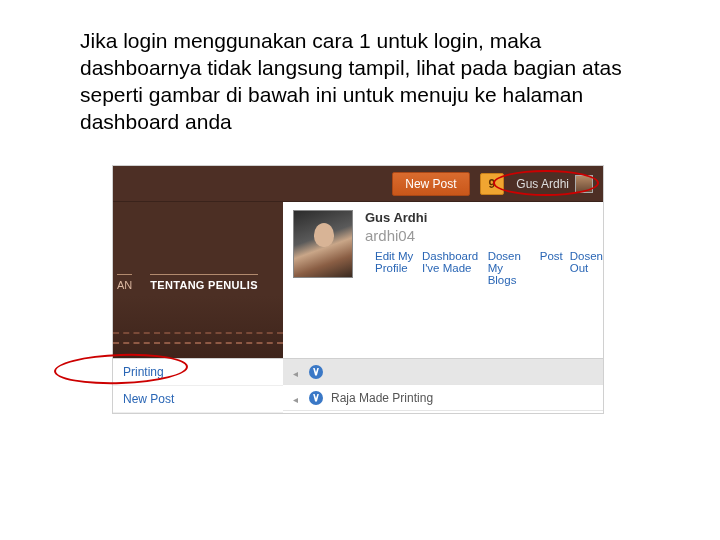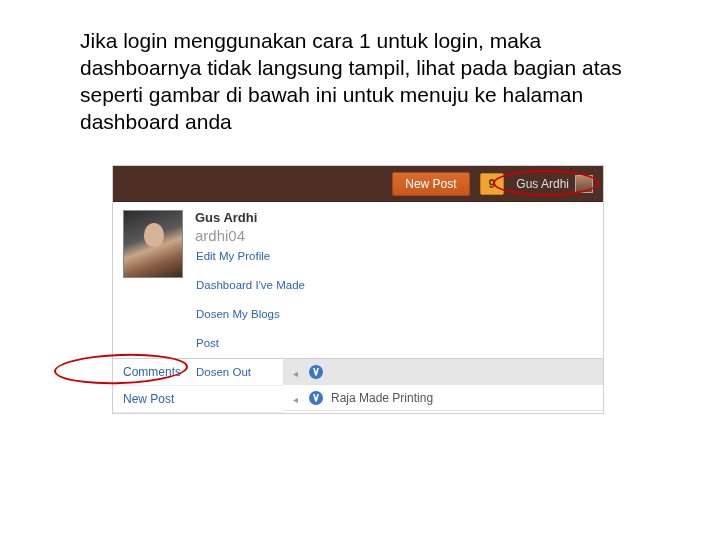--- a/index.html
+++ b/index.html
@@ -142,24 +142,24 @@
     border-radius: 50% 50% 45% 45%;
   }
   .profileinfo {
     position: absolute;
     left: 82px; top: 8px;
   }
   .profname { font-size: 13px; color: #333; font-weight: bold; }
   .profsub { font-size: 15px; color: #999; margin-top: 2px; }
   .menulist {
     position: absolute;
-    left: 83px; top: 48px;
-    display: flex;
-    flex-direction: column;
-    gap: 17px;
+    left: 92px; top: 48px;
+    display: flex;
+    flex-direction: row;
+    gap: 7px;
   }
   .menulist .mitem {
     font-size: 11.5px;
     color: #2a66b5;
   }
   
   .bottomrows {
     border-top: 1px solid #d0d0d0;
     background: #fff;
   }
@@ -230,39 +230,47 @@
     <div class="newpost-btn">New Post</div>
     <div class="notif">9</div>
     <div class="userchip">
       <span>Gus Ardhi</span>
       <span class="avatar-sm"></span>
     </div>
     <div class="oval1"></div>
   </div>
 
   <div class="shotbody">
+    <div class="leftpane">
+      <div class="tabrow">
+        <span class="tab1">AN</span>
+        <span class="tab2">TENTANG PENULIS</span>
+      </div>
+      <div class="dashline d1"></div>
+      <div class="dashline d2"></div>
+    </div>
     <div class="rightpane">
       <div class="avatar-lg"></div>
       <div class="profileinfo">
         <div class="profname">Gus Ardhi</div>
         <div class="profsub">ardhi04</div>
       </div>
       <div class="menulist">
         <a class="mitem">Edit My Profile</a>
         <a class="mitem">Dashboard I've Made</a>
         <a class="mitem">Dosen My Blogs</a>
         <a class="mitem">Post</a>
         <a class="mitem">Dosen Out</a>
       </div>
     </div>
   </div>
 
   <div class="bottomrows clearfix">
     <div class="leftlinks">
-      <div class="llitem">Comments</div>
+      <div class="llitem">Printing</div>
       <div class="llitem">New Post</div>
     </div>
     <div class="rightrows">
       <div class="rrow sel">
         <span class="chev">◂</span>
         <span class="wicon"></span>
       </div>
       <div class="rrow">
         <span class="chev">◂</span>
         <span class="wicon"></span>

